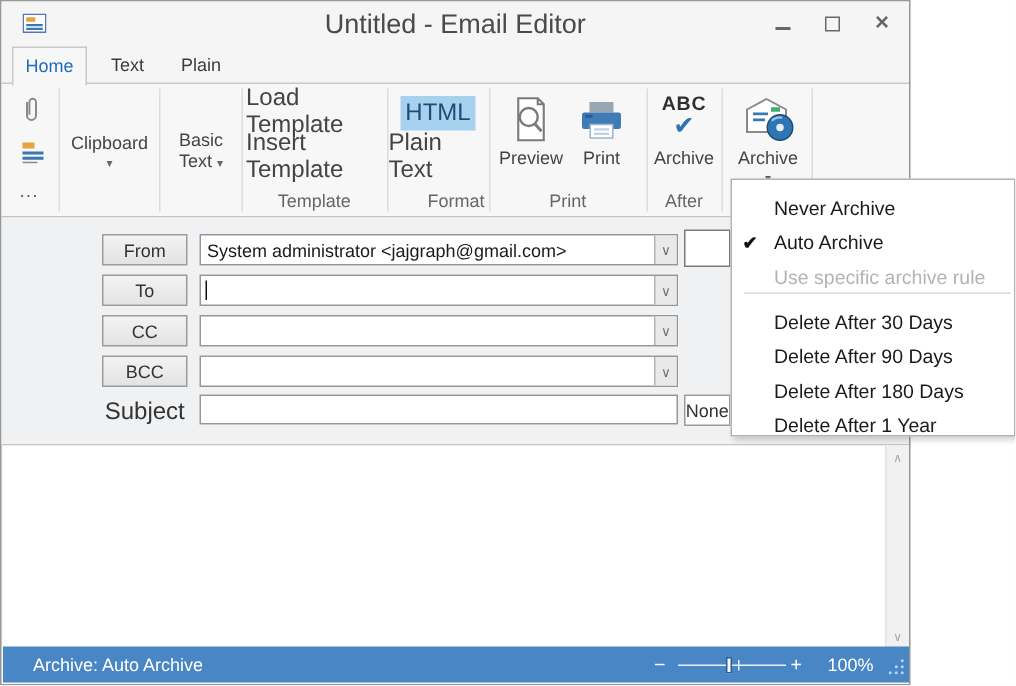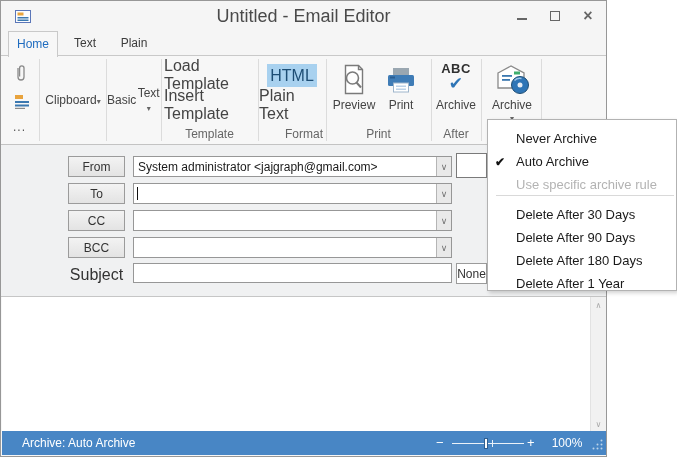--- a/index.html
+++ b/index.html
@@ -23,21 +23,21 @@
   .tab.active { top:0; height:26px; background:#f7f7f7; border:1px solid #c9c9c9; border-bottom:none; color:#1e6bbf; z-index:3; }
   .tab-home { left:7px; width:50px; }
   .tab-text { left:62px; width:44px; }
   .tab-insert { left:108px; width:50px; }
 
   
   .ribbon { position:absolute; left:0; top:55px; width:100%; height:89px; background:#f7f7f7; border-bottom:1px solid #c3c3c3; }
   .vsep { position:absolute; top:3px; height:82px; width:1px; background:#dcdcdc; }
   .grouplbl { position:absolute; top:71px; height:14px; text-align:center; font-size:12px; color:#666; }
   .rbtn { position:absolute; display:flex; align-items:center; justify-content:center; font-size:16px; color:#444; cursor:default; }
-  .stackbtn { position:absolute; display:flex; flex-direction:row; align-items:center; justify-content:center; font-size:12px; color:#444; text-align:center; line-height:14px; }
+  .stackbtn { position:absolute; display:flex; flex-direction:column; align-items:center; justify-content:center; font-size:12px; color:#444; text-align:center; line-height:14px; }
   .darr { font-size:8px; color:#666; line-height:8px; margin-top:3px; }
   .bigbtn { position:absolute; top:3px; height:60px; display:flex; flex-direction:column; align-items:center; font-size:12px; color:#444; }
   .bigbtn .ic { height:36px; display:flex; align-items:flex-end; justify-content:center; }
   .bigbtn .lbl { margin-top:3px; }
   .sel { background:#a8d1ef; color:#1d4d74; }
   .dots { position:absolute; left:12px; top:64px; font-size:12px; color:#555; letter-spacing:1px; }
   .sideicon { position:absolute; left:13px; }
   .abc { font-weight:bold; font-size:13px; color:#303030; letter-spacing:0.5px; line-height:12px; }
   .abc-check { font-size:17px; color:#2e75b6; line-height:17px; }
 

